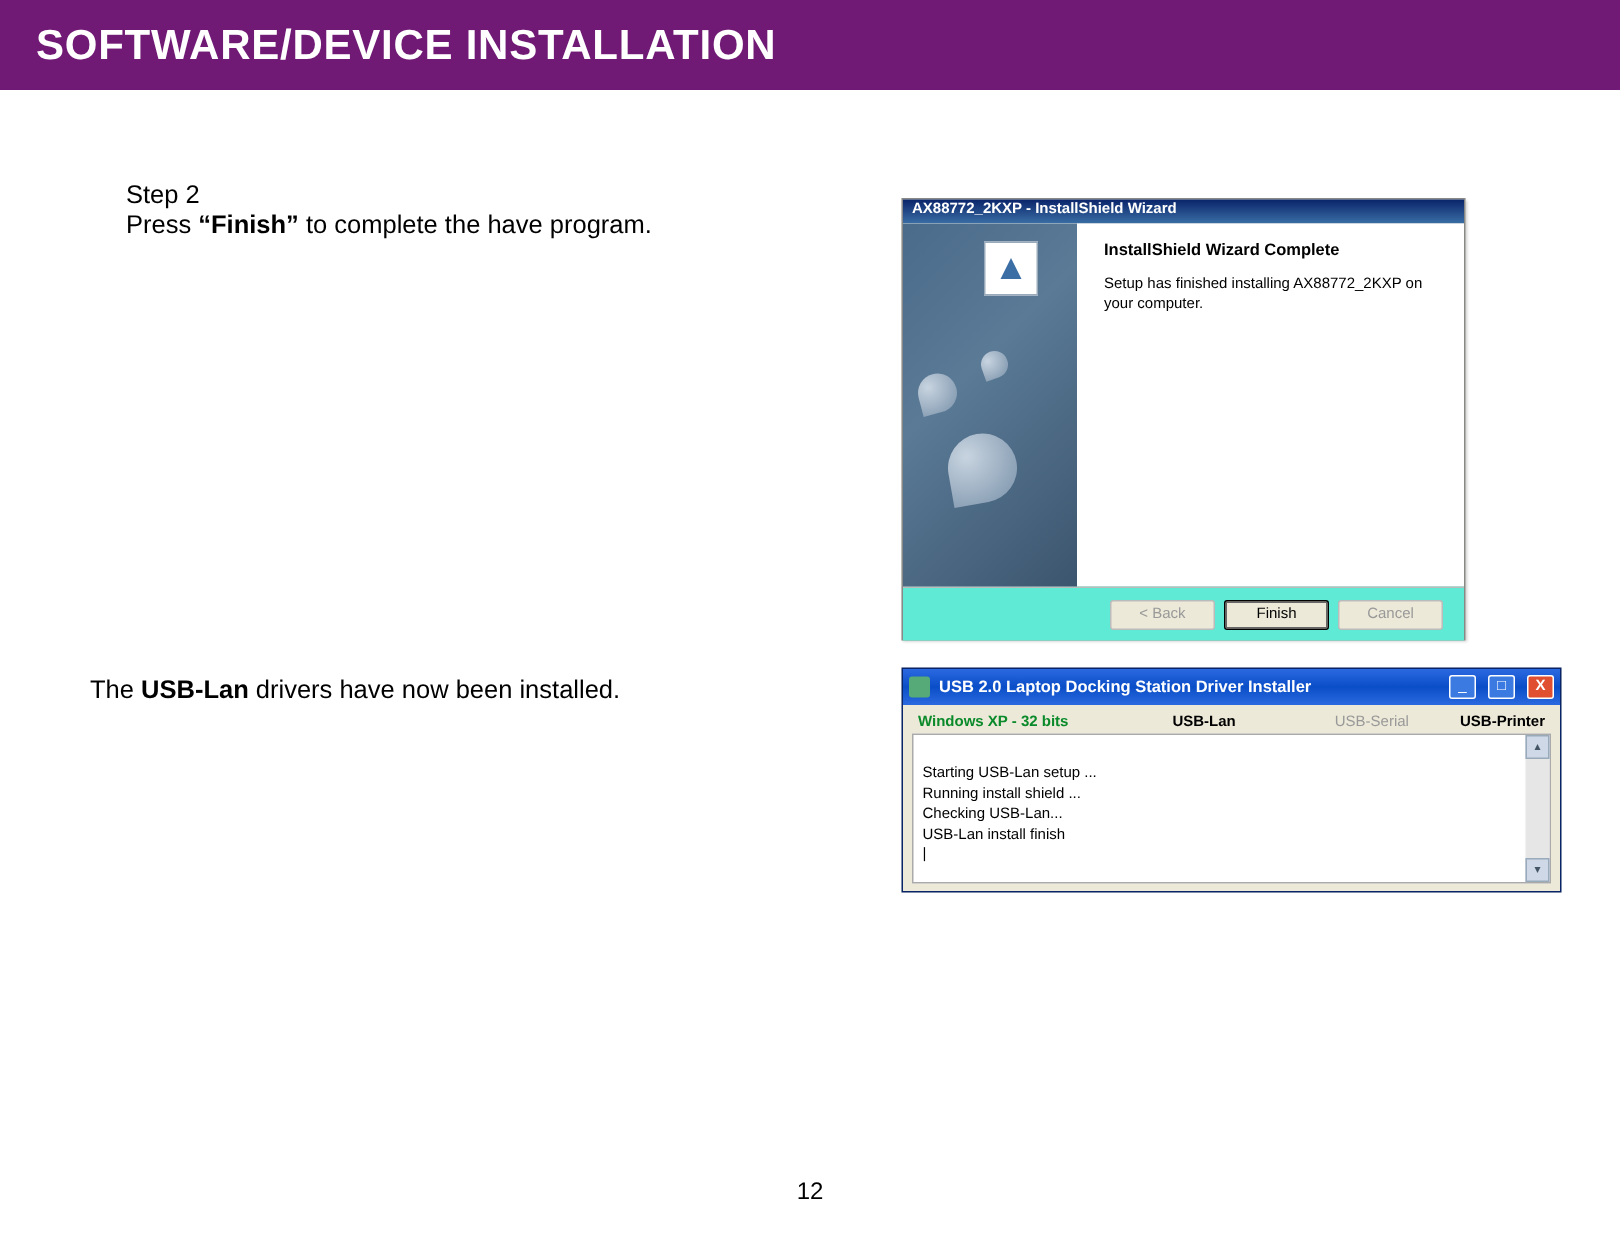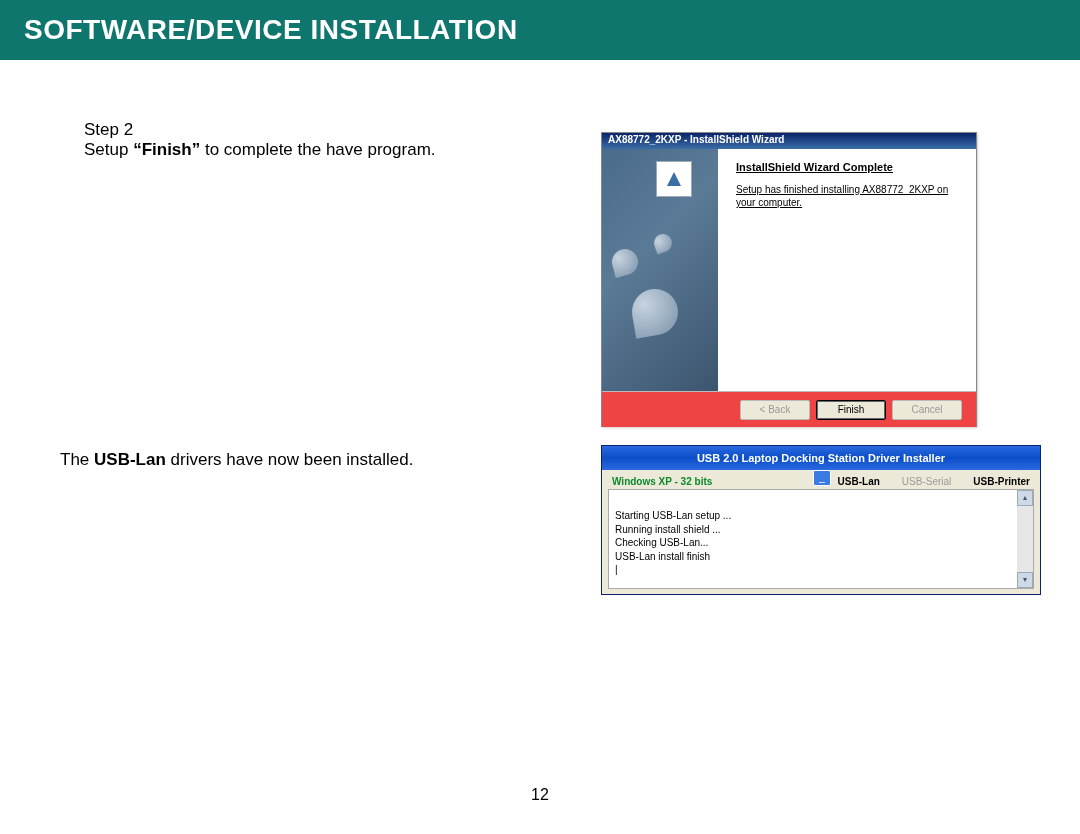--- a/index.html
+++ b/index.html
@@ -6,21 +6,21 @@
   body {
     width: 1080px;
     height: 834px;
     background: #fff;
     font-family: Arial, sans-serif;
     position: relative;
   }
   .header-bar {
     width: 100%;
     height: 60px;
-    background: #0f766e;
+    background: #701a75;
     display: flex;
     align-items: center;
     padding-left: 24px;
   }
   .header-title {
     color: #fff;
     font-size: 28px;
     font-weight: bold;
     font-variant: small-caps;
     letter-spacing: 0.5px;
@@ -49,21 +49,20 @@
     background:linear-gradient(#0a246a,#3a6ea5);
     color:#fff;
     font-size:10px;
     font-weight:bold;
     padding:1px 6px;
   }
   .wizard-body {
     display:flex;
     height:242px;
     background:#fff;
-    text-decoration:underline;
   }
   .wizard-sidebar {
     width:116px;
     background:linear-gradient(135deg,#4a6b8a,#5a7a96 40%,#3c556e);
     position:relative;
   }
   .wizard-sidebar-box {
     position:absolute; top:12px; left:54px;
     width:36px; height:36px;
     background:#fff; border:1px solid #9ab;
@@ -72,21 +71,21 @@
   .wizard-main {
     flex:1; padding:12px 18px 0 18px;
     color:#000;
   }
   .wizard-heading { font-weight:bold; font-size:11px; margin-bottom:10px;}
   .wizard-text { font-size:10px; line-height:1.3; }
   .wizard-footer {
     height:36px; border-top:1px solid #bbb;
     display:flex; justify-content:flex-end; align-items:center;
     gap:6px; padding-right:14px;
-    background:#ef4444;
+    background:#5eead4;
   }
   .wizard-btn {
     width:70px; height:20px;
     font-size:10px;
     background:#ece9d8;
     border:1px solid #888;
     border-radius:2px;
     color:#000;
   }
   .wizard-btn.disabled { color:#999; border-color:#bbb;}
@@ -99,41 +98,40 @@
     border:1px solid #0a246a;
     background:#ece9d8;
     font-size:10px;
   }
   .driver-title {
     height:24px;
     background:linear-gradient(#2b69e0,#0a4ec7 50%,#2b69e0);
     display:flex; align-items:center;
     padding:0 4px;
     gap:6px;
-    flex-direction:column;
   }
   .driver-title-icon {
     width:14px; height:14px; background:#5a7; border-radius:2px;
     display:inline-block;
   }
   .driver-title-text { color:#fff; font-weight:bold; font-size:11px; flex:1;}
   .winbtn { width:18px; height:16px; font-size:10px; line-height:14px; text-align:center; display:inline-block; border:1px solid #fff; border-radius:2px; margin-left:2px;}
   .winbtn.min { background:#3b7ae0; color:#fff;}
   .winbtn.max { background:#3b7ae0; color:#fff;}
   .winbtn.close { background:#e05030; color:#fff; font-weight:bold;}
   .driver-tabs {
     padding:3px 10px 0 10px;
-    display:flex; gap:22px;
+    display:flex; gap:34px;
     height:17px;
     align-items:flex-end;
     background:#ece9d8;
   }
   .driver-os { color:#0a8a2a; font-weight:bold; font-size:10px; flex:1;}
   .driver-tab { font-size:10px; font-weight:bold; color:#000;}
-  .driver-tab.dis { color:#999; font-weight:normal;}
+  .driver-tab.dis { color:#999; font-weight:normal;margin-left:32px;}
   .driver-log {
     margin:2px 6px 4px 6px;
     background:#fff;
     border:1px solid #aaa;
     height:100px;
     padding:19px 6px 4px 6px;
     font-size:10px;
     line-height:1.35;
     position:relative;
     color:#000;
@@ -159,21 +157,21 @@
 </head>
 <body>
 
 <div class="header-bar">
   <span class="header-title">SOFTWARE/DEVICE INSTALLATION</span>
 </div>
 
 <div class="step-block">
   <div>Step 2</div>
   <div>
-    <span>Setup </span><b>“Finish”</b><span> to complete the have program.</span>
+    <span>Press </span><b>“Finish”</b><span> to complete the have program.</span>
   </div>
 </div>
 
 <div class="wizard">
   <div class="wizard-title">AX88772_2KXP - InstallShield Wizard</div>
   <div class="wizard-body">
     <div class="wizard-sidebar">
       <div class="wizard-sidebar-box">
         <svg width="20" height="20" viewBox="0 0 20 20">
             <polygon points="3,17 17,17 10,3" fill="#3a6ea5"></polygon>

